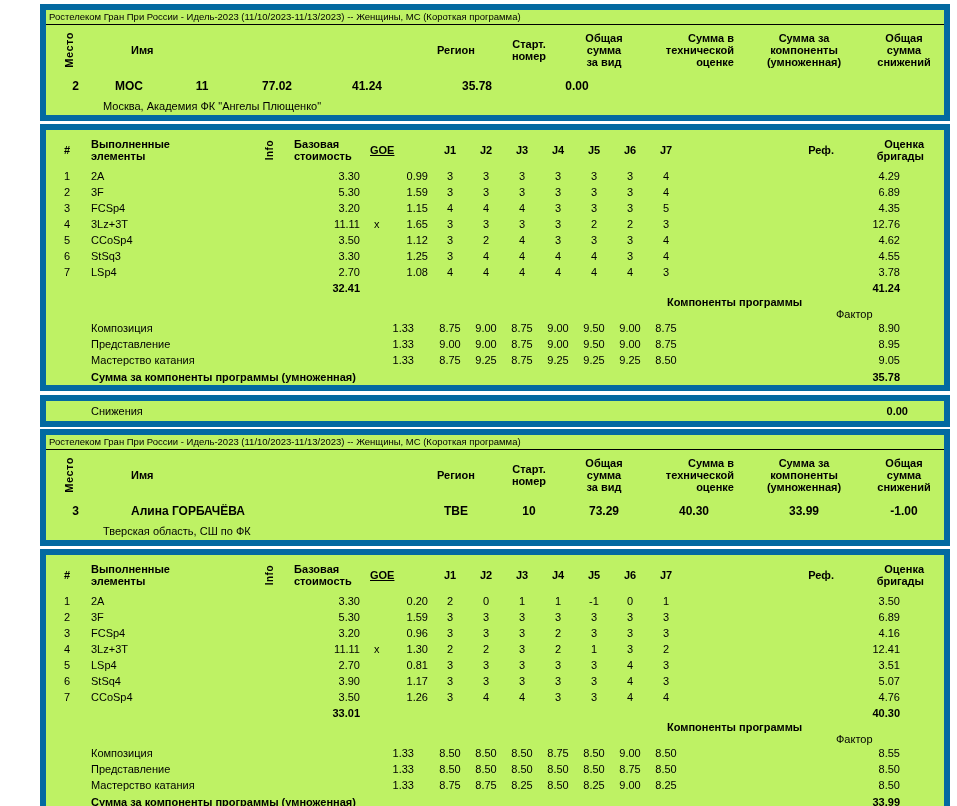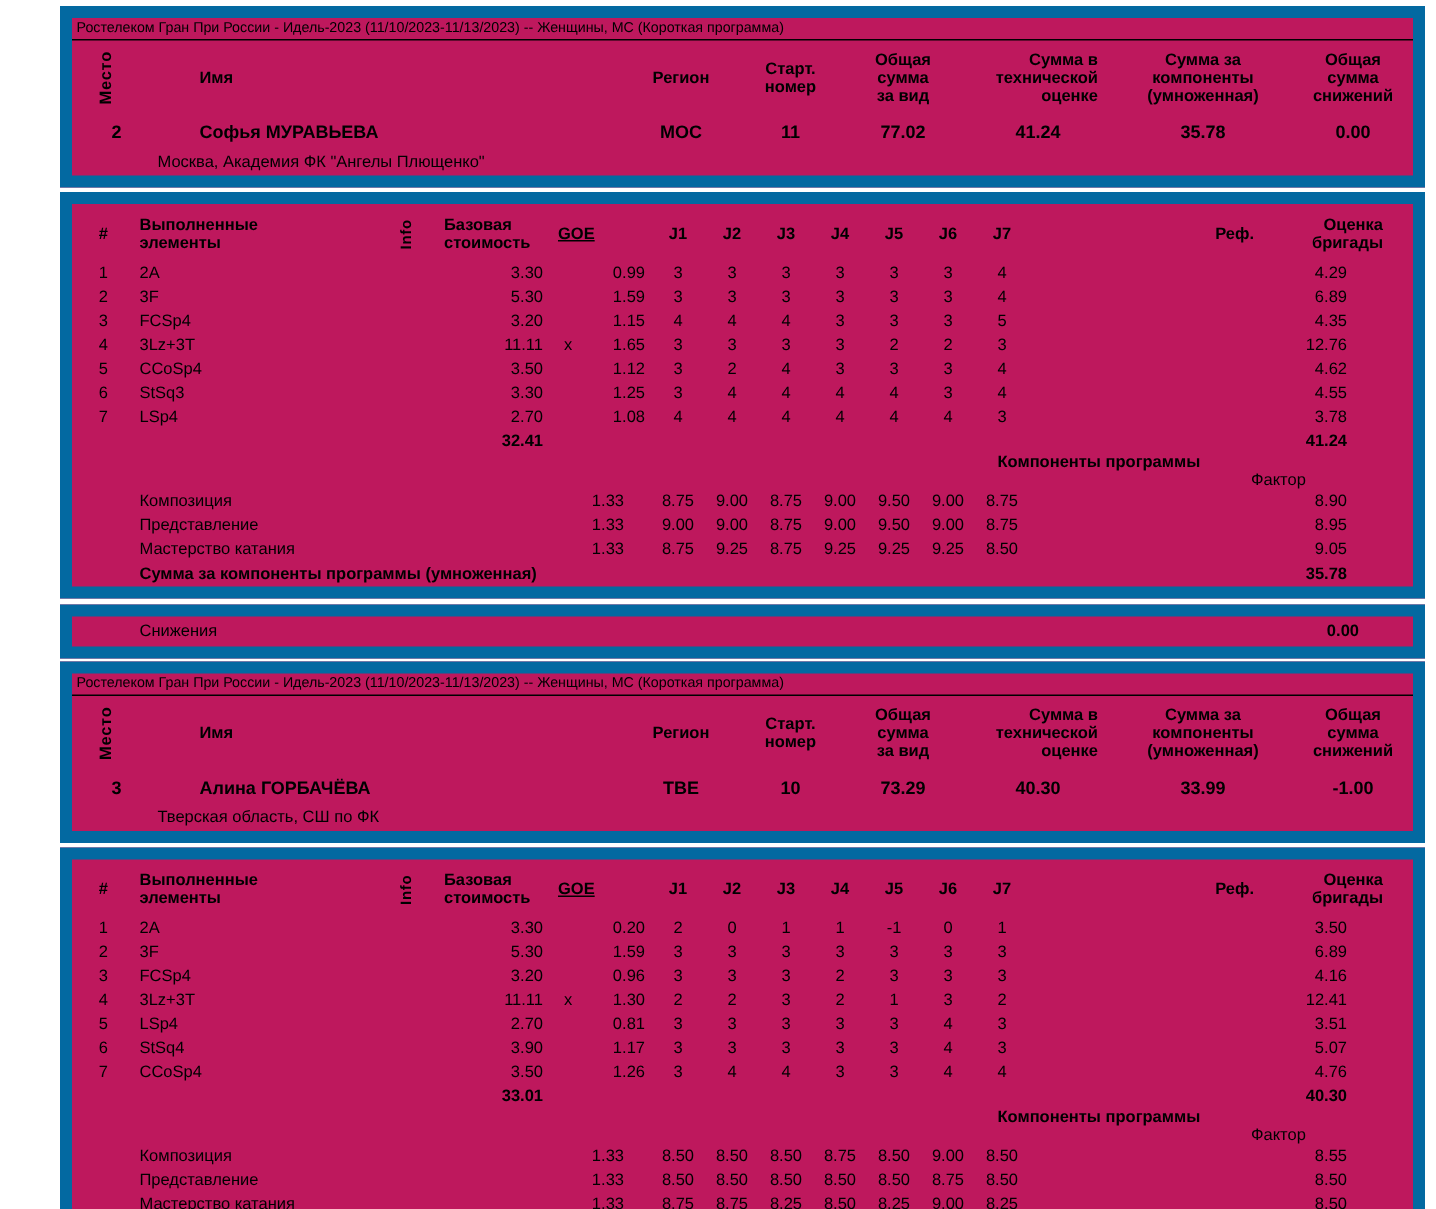--- a/index.html
+++ b/index.html
@@ -1,19 +1,19 @@
 <!DOCTYPE html>
 <html><head>
 <meta charset="utf-8">
 <style>
   html,body{margin:0;padding:0;background:#fff;}
   .page{width:957px;height:806px;box-sizing:border-box;padding:4px 7px 0 40px;
         font-family:"Liberation Sans",sans-serif;color:#000;background:#fff;}
   .card{margin-bottom:2px;}
-  .box{border:8px solid #0369a1;box-sizing:border-box;background:#be185d;}
+  .box{border:6px solid #0369a1;box-sizing:border-box;background:#bef264;}
   .box.score{margin-bottom:3px;}
   .box.elements{margin-bottom:4px;}
   .box.ded{margin-bottom:1px;}
   .title{font-size:9.5px;line-height:13px;height:14px;padding-left:3px;border-bottom:1px solid #000;}
   .irow{display:flex;}
   .c{box-sizing:border-box;}
   .b{font-weight:bold;}
   .pre{white-space:pre-line;line-height:12px;}
   
   .ihdr{height:50px;}
@@ -90,21 +90,20 @@
 оценке</div>
         <div class="c w-pcs hcell">Сумма за
 компоненты
 (умноженная)</div>
         <div class="c w-ded hcell">Общая
 сумма
 снижений</div>
       </div>
       <div class="irow ival">
         <div class="c w-place pnum">2</div>
-        <div class="c w-name sname">Софья МУРАВЬЕВА</div>
         <div class="c w-region vcell">МОС</div>
         <div class="c w-start vcell">11</div>
         <div class="c w-total vcell">77.02</div>
         <div class="c w-tes vcell">41.24</div>
         <div class="c w-pcs vcell">35.78</div>
         <div class="c w-ded vcell">0.00</div>
       </div>
       <div class="irow clubrow">
         <div class="club">Москва, Академия ФК "Ангелы Плющенко"</div>
       </div>

